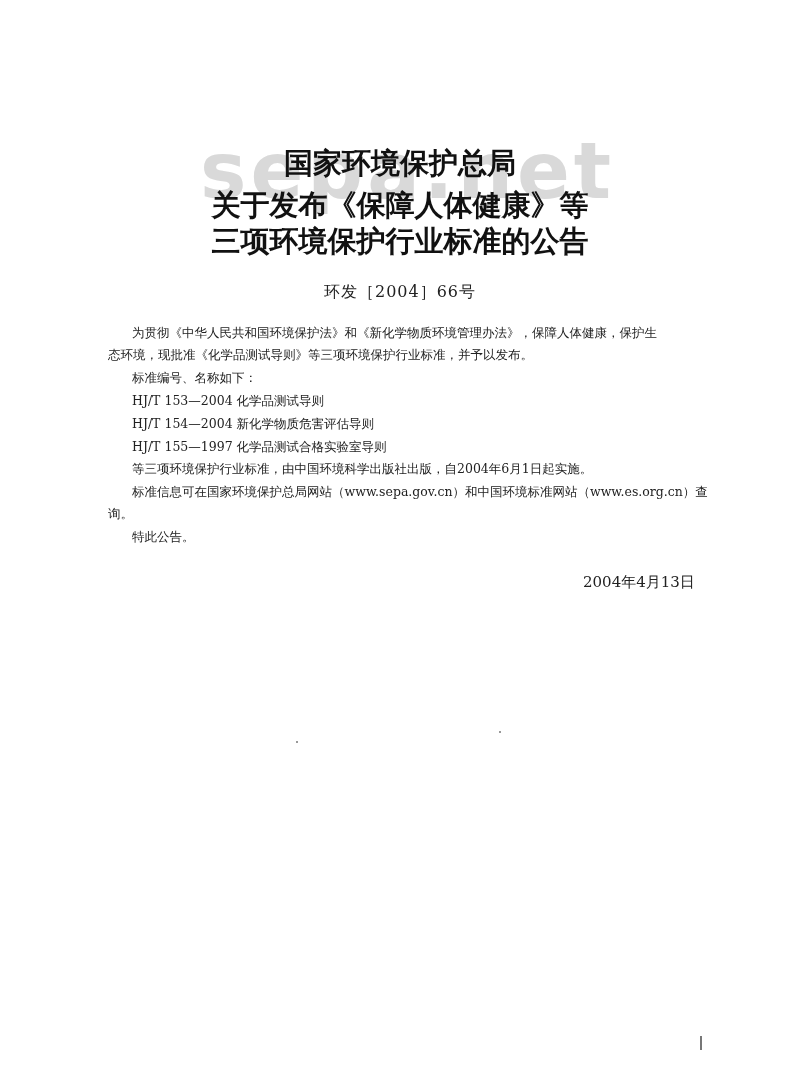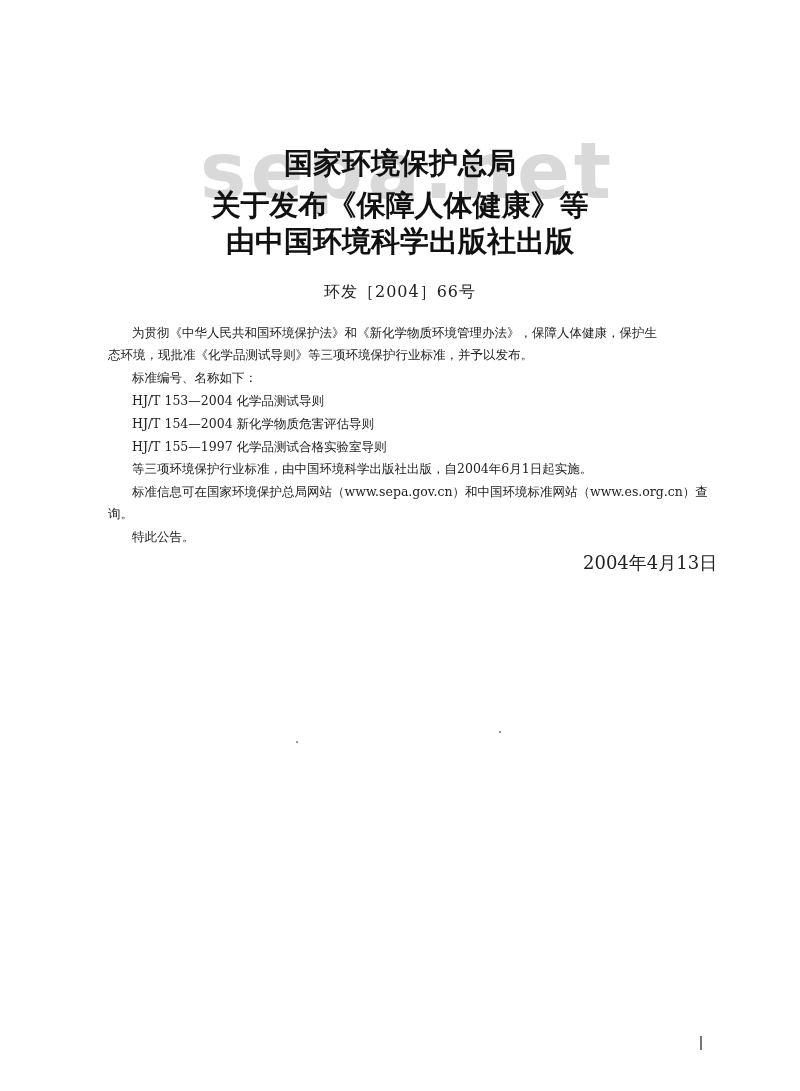--- a/index.html
+++ b/index.html
@@ -9,32 +9,32 @@
                font-weight: bold; font-size: 78px; color: #d9d9d9; letter-spacing: 4px; line-height: 1; z-index: 0; }
   .title { position: absolute; left: 0; width: 800px; text-align: center; z-index: 1;
            font-family: "DejaVu Sans", "Liberation Sans", sans-serif; font-weight: bold; font-size: 29px; line-height: 34px; color: #111; }
   .t1 { top: 146px; }
   .t2 { top: 188px; }
   .t3 { top: 224px; }
   .docno { position: absolute; top: 282px; left: 0; width: 800px; text-align: center; font-size: 16px; color: #222; letter-spacing: 1px; }
   .line { position: absolute; font-size: 12.5px; line-height: 18px; white-space: nowrap; color: #222; }
   .indent { left: 132px; text-align: right; }
   .flush { left: 108px; }
-  .date { position: absolute; left: 583px; top: 551px; font-size: 18px; color: #222; }
+  .date { position: absolute; left: 583px; top: 573px; font-size: 15px; color: #222; }
   .pagemark { position: absolute; left: 700px; top: 1036px; width: 2px; height: 14px; background: #777; }
   .speck { position: absolute; width: 2px; height: 2px; background: #999; }
 </style>
 </head>
 <body>
 
 <div class="watermark">sepa.net</div>
 
 <div class="title t1">国家环境保护总局</div>
 <div class="title t2">关于发布《保障人体健康》等</div>
-<div class="title t3">由中国环境科学出版社出版</div>
+<div class="title t3">三项环境保护行业标准的公告</div>
 
 <div class="docno">环发［2004］66号</div>
 
 <div class="line indent" style="top:324px">为贯彻《中华人民共和国环境保护法》和《新化学物质环境管理办法》，保障人体健康，保护生</div>
 <div class="line flush" style="top:346px">态环境，现批准《化学品测试导则》等三项环境保护行业标准，并予以发布。</div>
 <div class="line indent" style="top:369px">标准编号、名称如下：</div>
 <div class="line indent" style="top:392px">HJ/T 153—2004 化学品测试导则</div>
 <div class="line indent" style="top:415px">HJ/T 154—2004 新化学物质危害评估导则</div>
 <div class="line indent" style="top:438px">HJ/T 155—1997 化学品测试合格实验室导则</div>
 <div class="line indent" style="top:460px">等三项环境保护行业标准，由中国环境科学出版社出版，自2004年6月1日起实施。</div>

